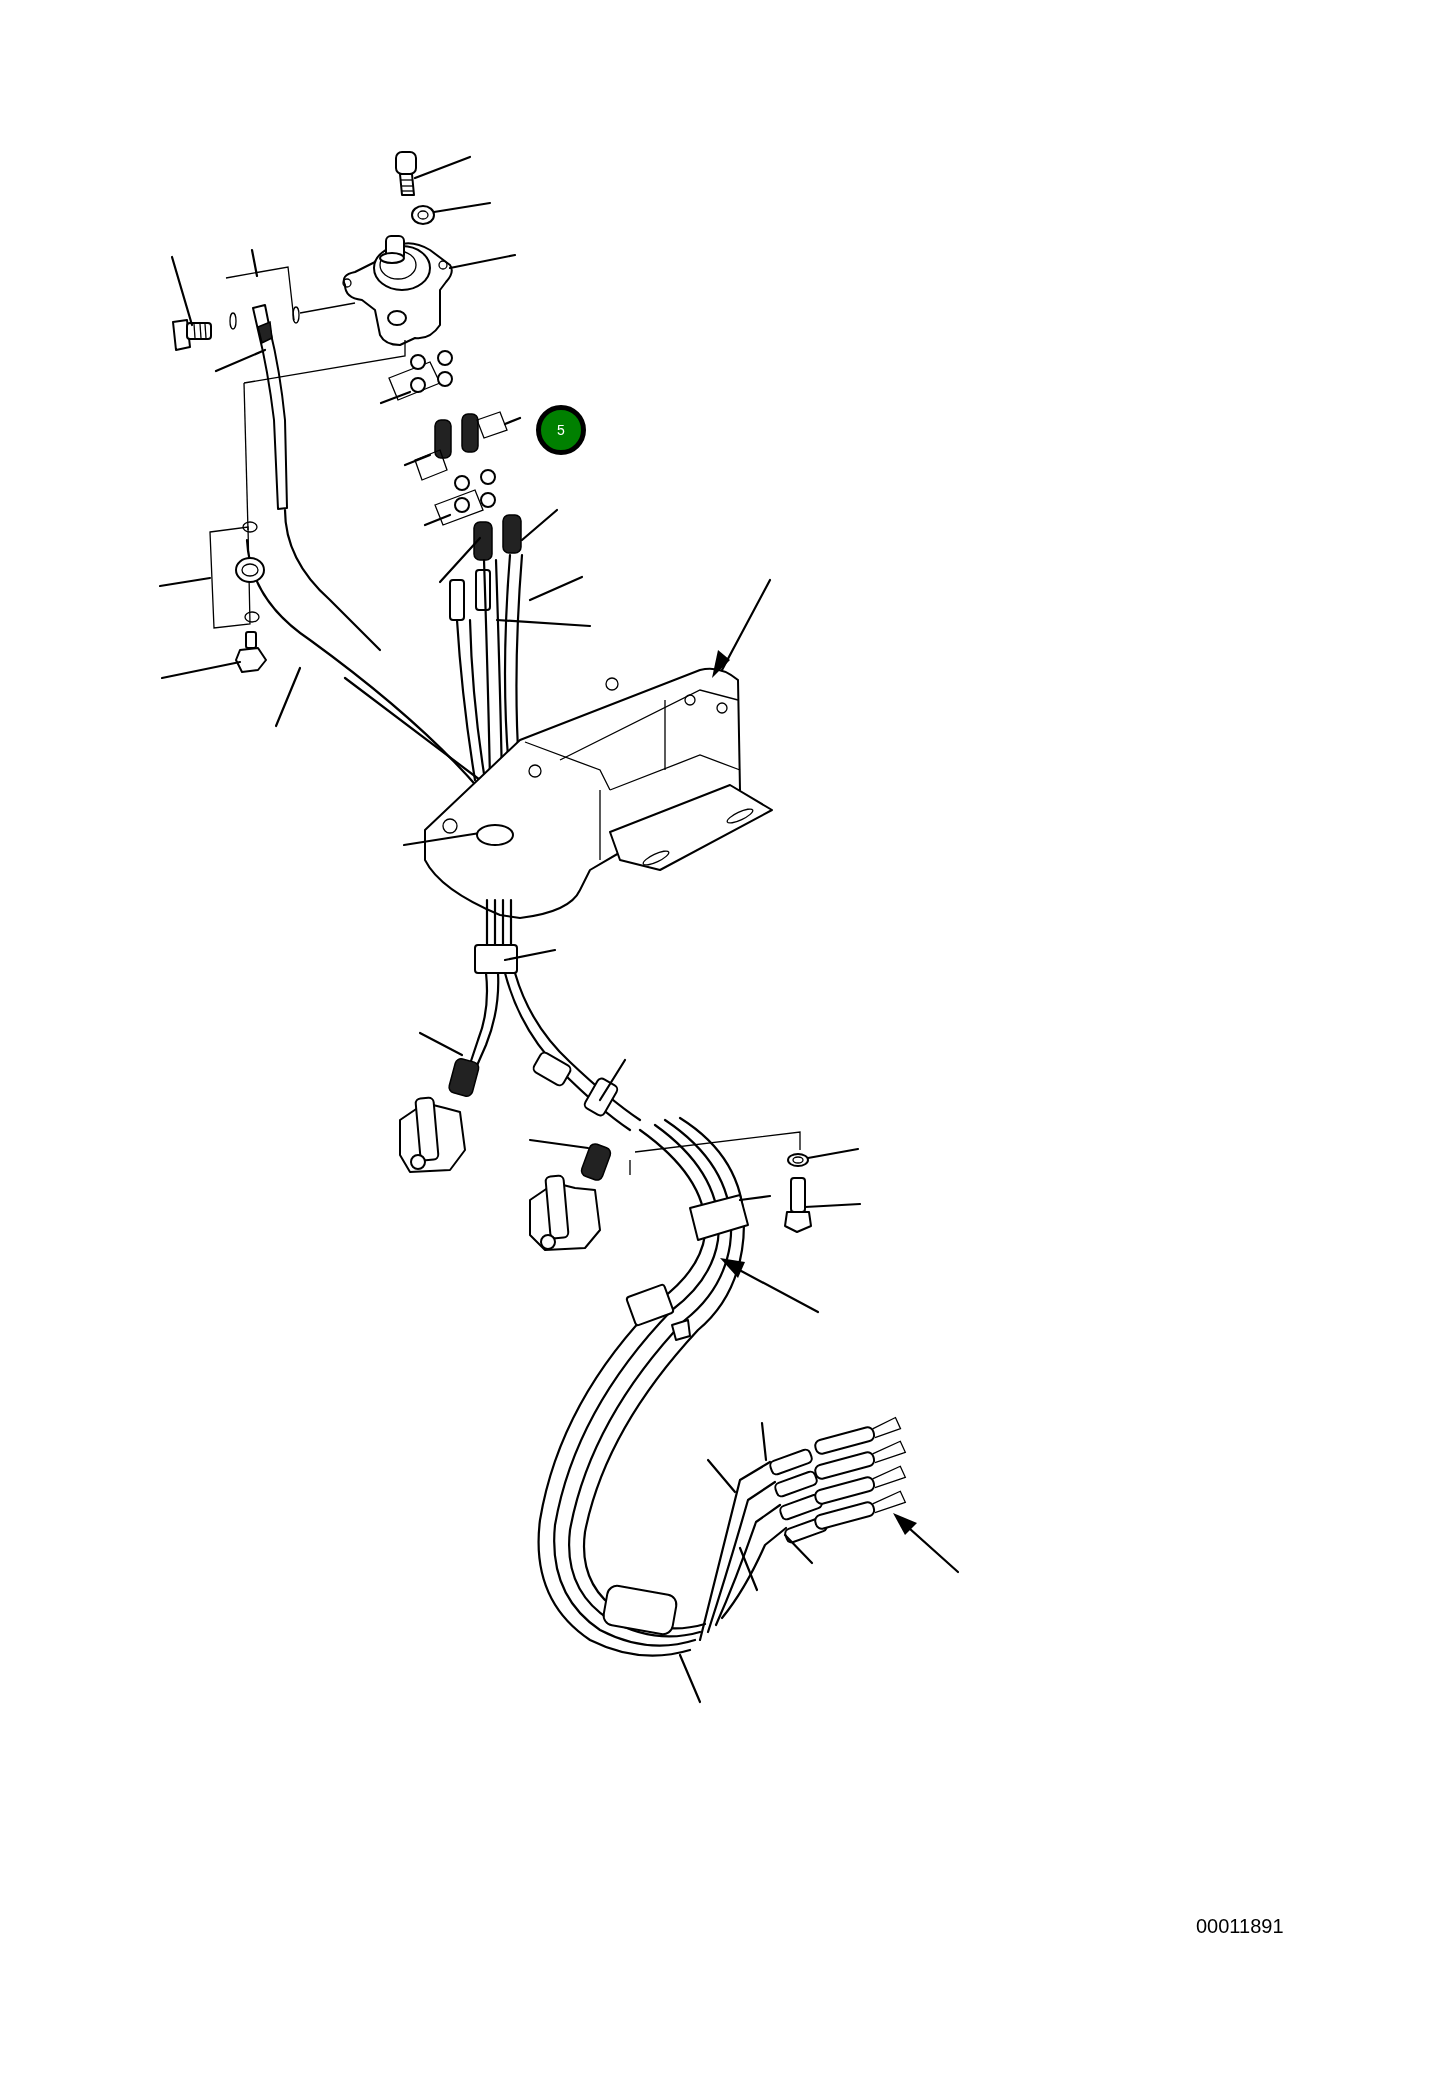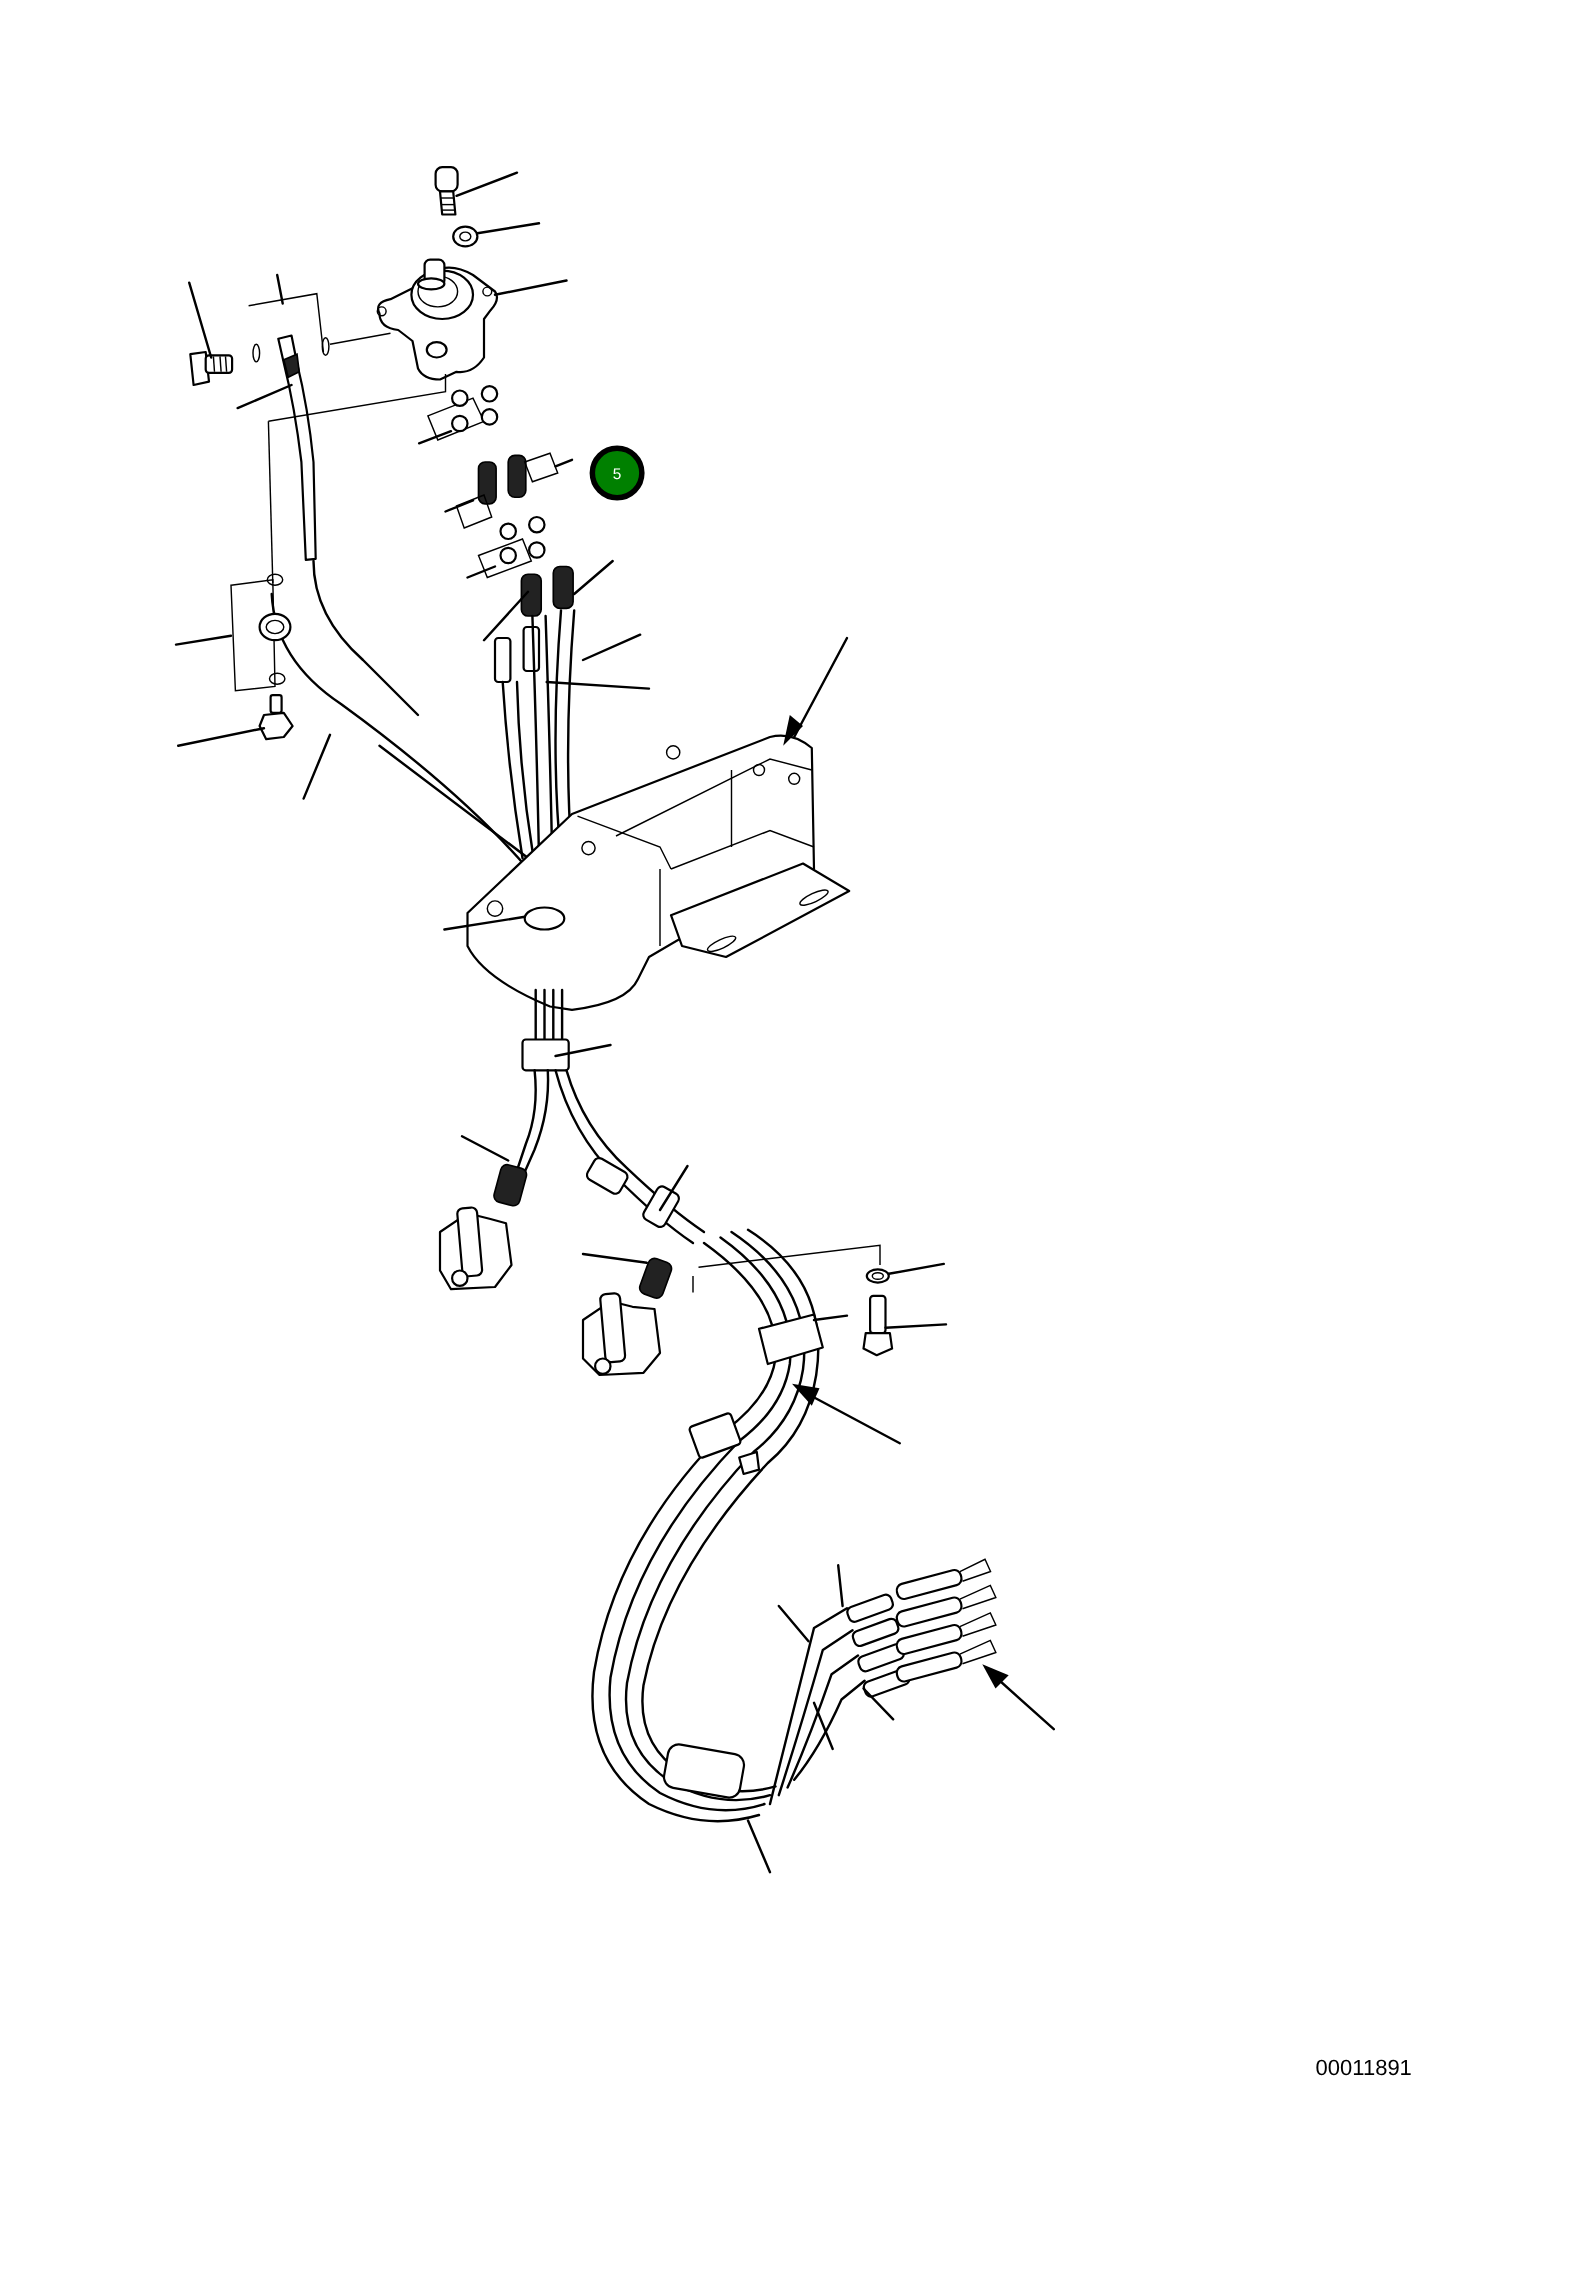--- a/index.html
+++ b/index.html
@@ -3,21 +3,21 @@
 <meta charset="utf-8">
 <style>
   html, body { margin:0; padding:0; background:#ffffff; }
   body { width:1442px; height:2079px; position:relative; overflow:hidden; font-family:"Liberation Sans", sans-serif; }
   #diagram { position:absolute; left:0; top:0; width:1442px; height:2079px; }
   .ln { stroke:#000; stroke-width:2.2; fill:none; stroke-linecap:round; stroke-linejoin:round; }
   .thin { stroke:#000; stroke-width:1.3; fill:none; }
   .part { stroke:#000; stroke-width:2; fill:#fff; stroke-linejoin:round; }
   .dark { fill:#222; stroke:#000; stroke-width:1.5; }
   .callout { position:absolute; left:536px; top:405px; width:40px; height:40px; border-radius:50%; background:#008000; border:5px solid #000; color:#fff; font-size:14px; display:flex; align-items:center; justify-content:center; box-sizing:content-box; cursor:pointer; }
-  .doc-id { position:absolute; left:1196px; top:1869px; font-size:20px; color:#000; }
+  .doc-id { position:absolute; left:1196px; top:1915px; font-size:20px; color:#000; }
 </style>
 </head>
 <body>
 
 <svg id="diagram" viewBox="0 0 1442 2079" xmlns="http://www.w3.org/2000/svg">
 
   <g>
     <rect class="part" x="396" y="152" width="20" height="22" rx="6"></rect>
     <path class="part" d="M400 174 L412 174 L414 195 L402 195 Z"></path>
     <line class="thin" x1="400" y1="180" x2="413" y2="180"></line>

